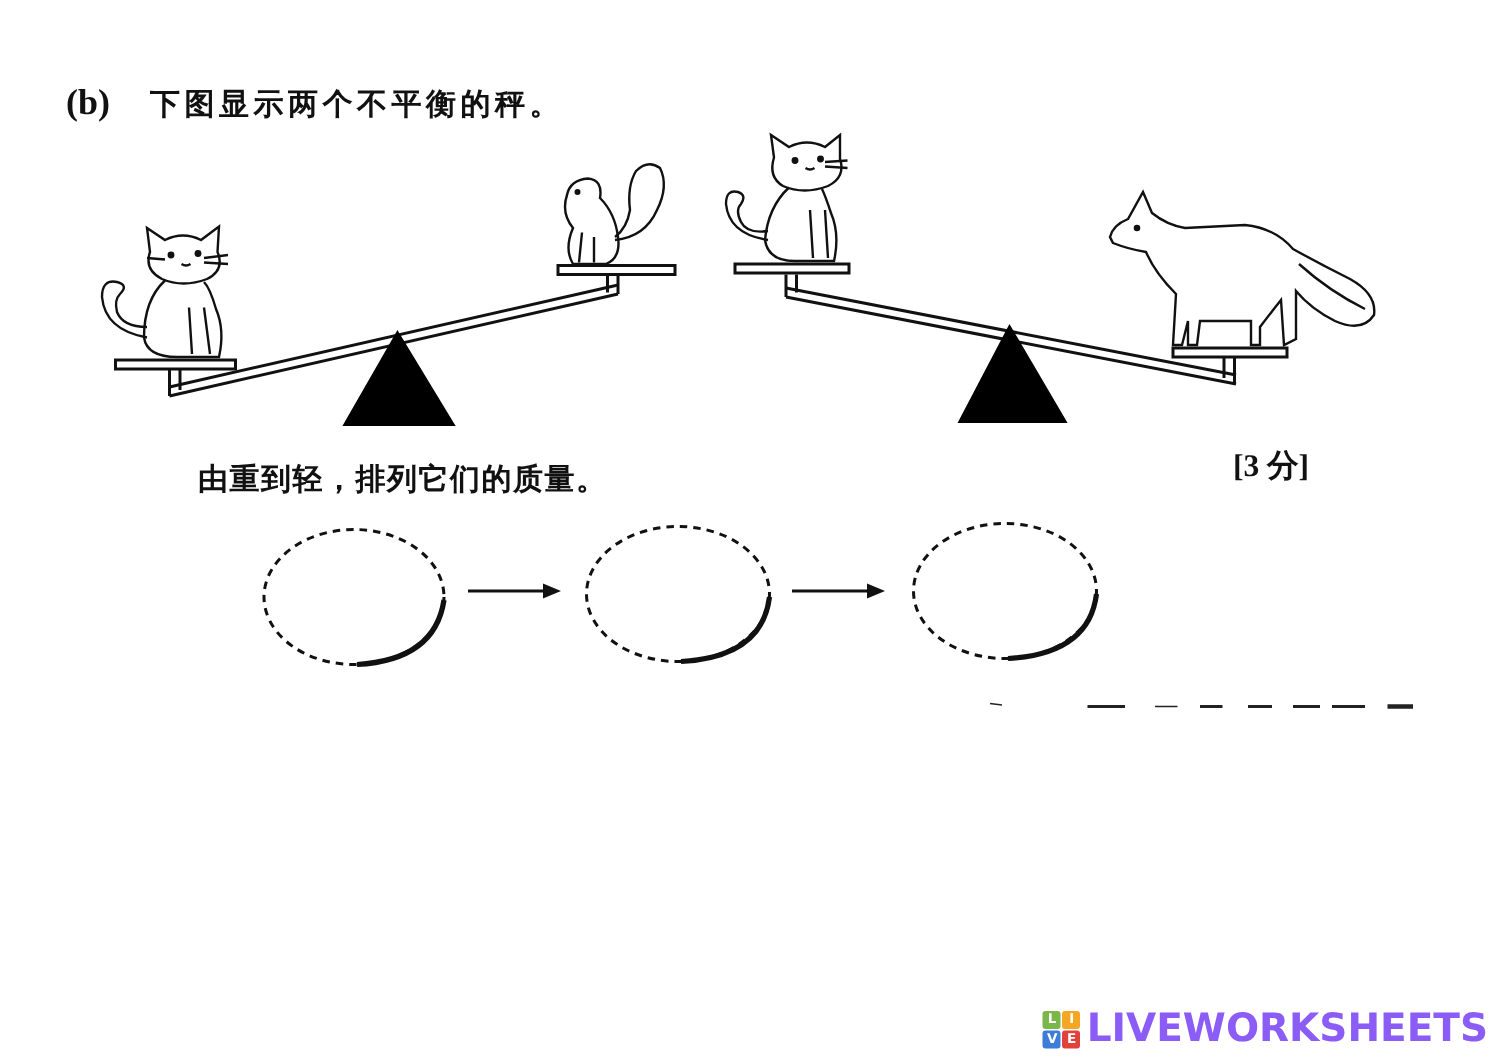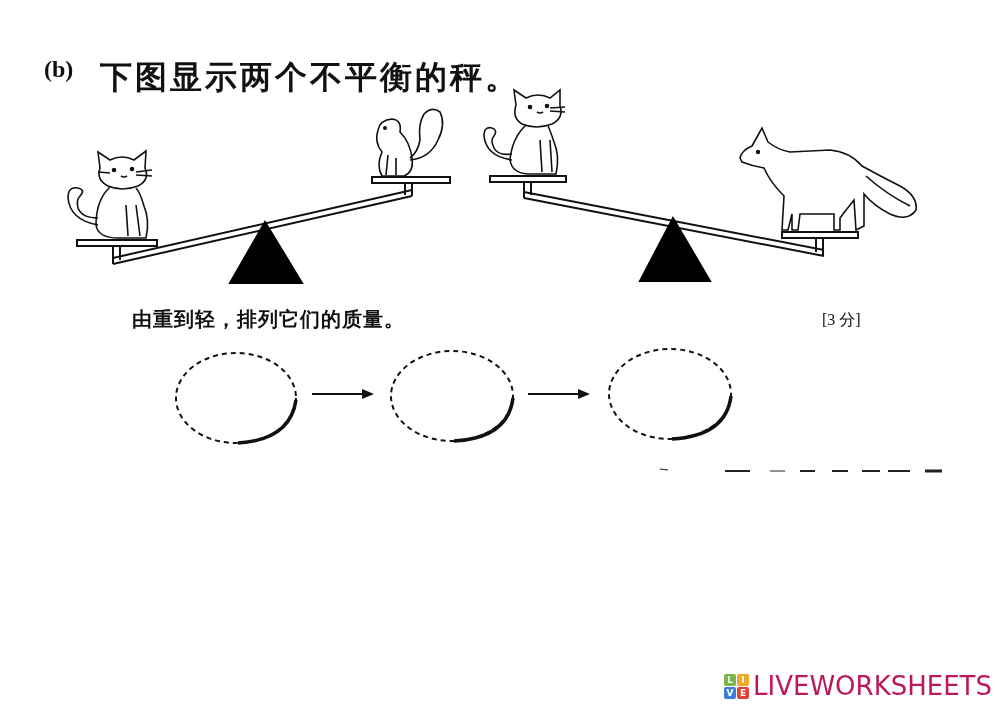--- a/index.html
+++ b/index.html
@@ -1,29 +1,29 @@
 <!DOCTYPE html>
 <html><head>
 <meta charset="utf-8">
 <style>
   html, body { margin: 0; padding: 0; background: #ffffff; }
   body { width: 1000px; height: 707px; position: relative; overflow: hidden;
          font-family: "DejaVu Serif", "Liberation Serif", serif; color: #111; }
   .abs { position: absolute; }
   .question-label { left: 44px; top: 56px; font-size: 24px; font-family: "Liberation Serif", serif; font-weight: bold; }
-  .question-text { left: 100px; top: 56px; font-size: 32px; letter-spacing: 3px; font-weight: bold; }
+  .question-text { left: 100px; top: 56px; font-size: 20px; letter-spacing: 3px; font-weight: bold; }
   .instruction { left: 108px; top: 306px; font-size: 20px; letter-spacing: 1px; font-weight: bold; margin-left: 24px; }
-  .marks { left: 822px; top: 310px; font-size: 16px; font-family: "Liberation Serif", serif; font-weight: normal; }
+  .marks { left: 822px; top: 296px; font-size: 21px; font-family: "Liberation Serif", serif; font-weight: bold; }
   svg.scene { left: 0; top: 0; }
   .answer-slot { position: absolute; cursor: text; }
   .logo { right: 8px; bottom: 6px; display: flex; align-items: center; gap: 4px; }
   .logo-grid { display: grid; grid-template-columns: 12px 12px; grid-template-rows: 12px 12px; gap: 1px; }
   .logo-cell { font-family: "DejaVu Sans", sans-serif; font-size: 9px; font-weight: bold; color: #fff;
                display: flex; align-items: center; justify-content: center; border-radius: 2px; }
-  .logo-text { font-family: "DejaVu Sans", sans-serif; font-weight: normal; font-size: 26px; color: #be185d; letter-spacing: 0px; }
+  .logo-text { font-family: "DejaVu Sans", sans-serif; font-weight: bold; font-size: 26px; color: #8b5cf6; letter-spacing: 0px; }
 </style>
 </head>
 <body>
 
 <div class="abs question-label">(b)</div>
 <div class="abs question-text">下图显示两个不平衡的秤。</div>
 
 <svg class="abs scene" width="1000" height="707" viewBox="0 0 1000 707">
 
   <g stroke="#111" fill="none" stroke-width="2">

